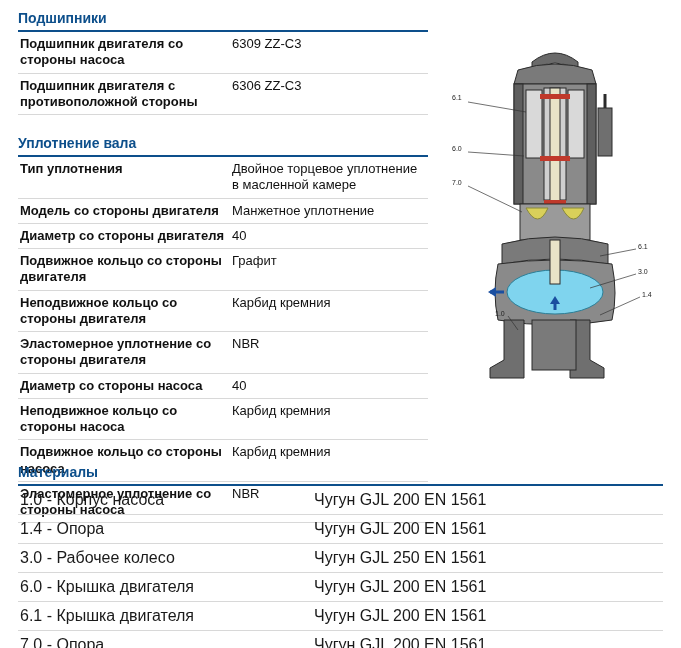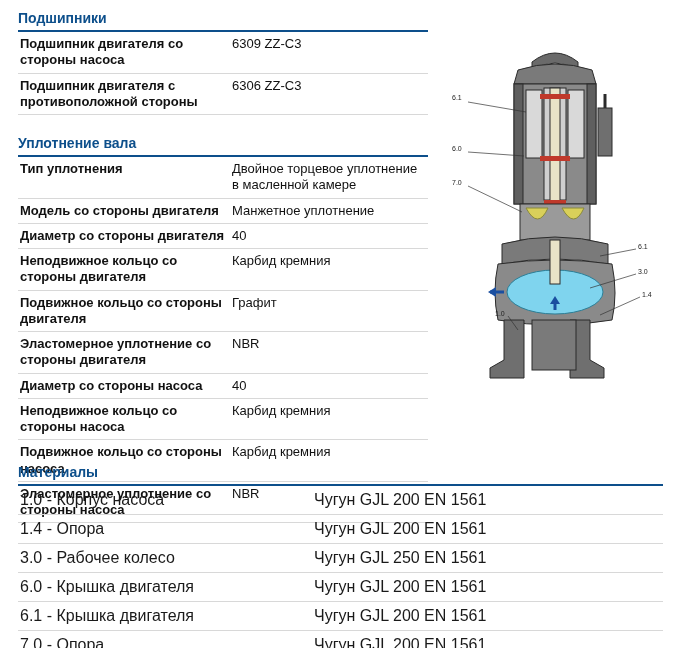--- a/index.html
+++ b/index.html
@@ -127,26 +127,26 @@
         </tr>
         <tr>
           <td class="key">Модель со стороны двигателя</td>
           <td class="val">Манжетное уплотнение</td>
         </tr>
         <tr>
           <td class="key">Диаметр со стороны двигателя</td>
           <td class="val">40</td>
         </tr>
         <tr>
+          <td class="key">Подвижное кольцо со стороны двигателя</td>
+          <td class="val">Графит</td>
+        </tr>
+        <tr>
           <td class="key">Неподвижное кольцо со стороны двигателя</td>
           <td class="val">Карбид кремния</td>
-        </tr>
-        <tr>
-          <td class="key">Подвижное кольцо со стороны двигателя</td>
-          <td class="val">Графит</td>
         </tr>
         <tr>
           <td class="key">Эластомерное уплотнение со стороны двигателя</td>
           <td class="val">NBR</td>
         </tr>
         <tr>
           <td class="key">Диаметр со стороны насоса</td>
           <td class="val">40</td>
         </tr>
         <tr>

